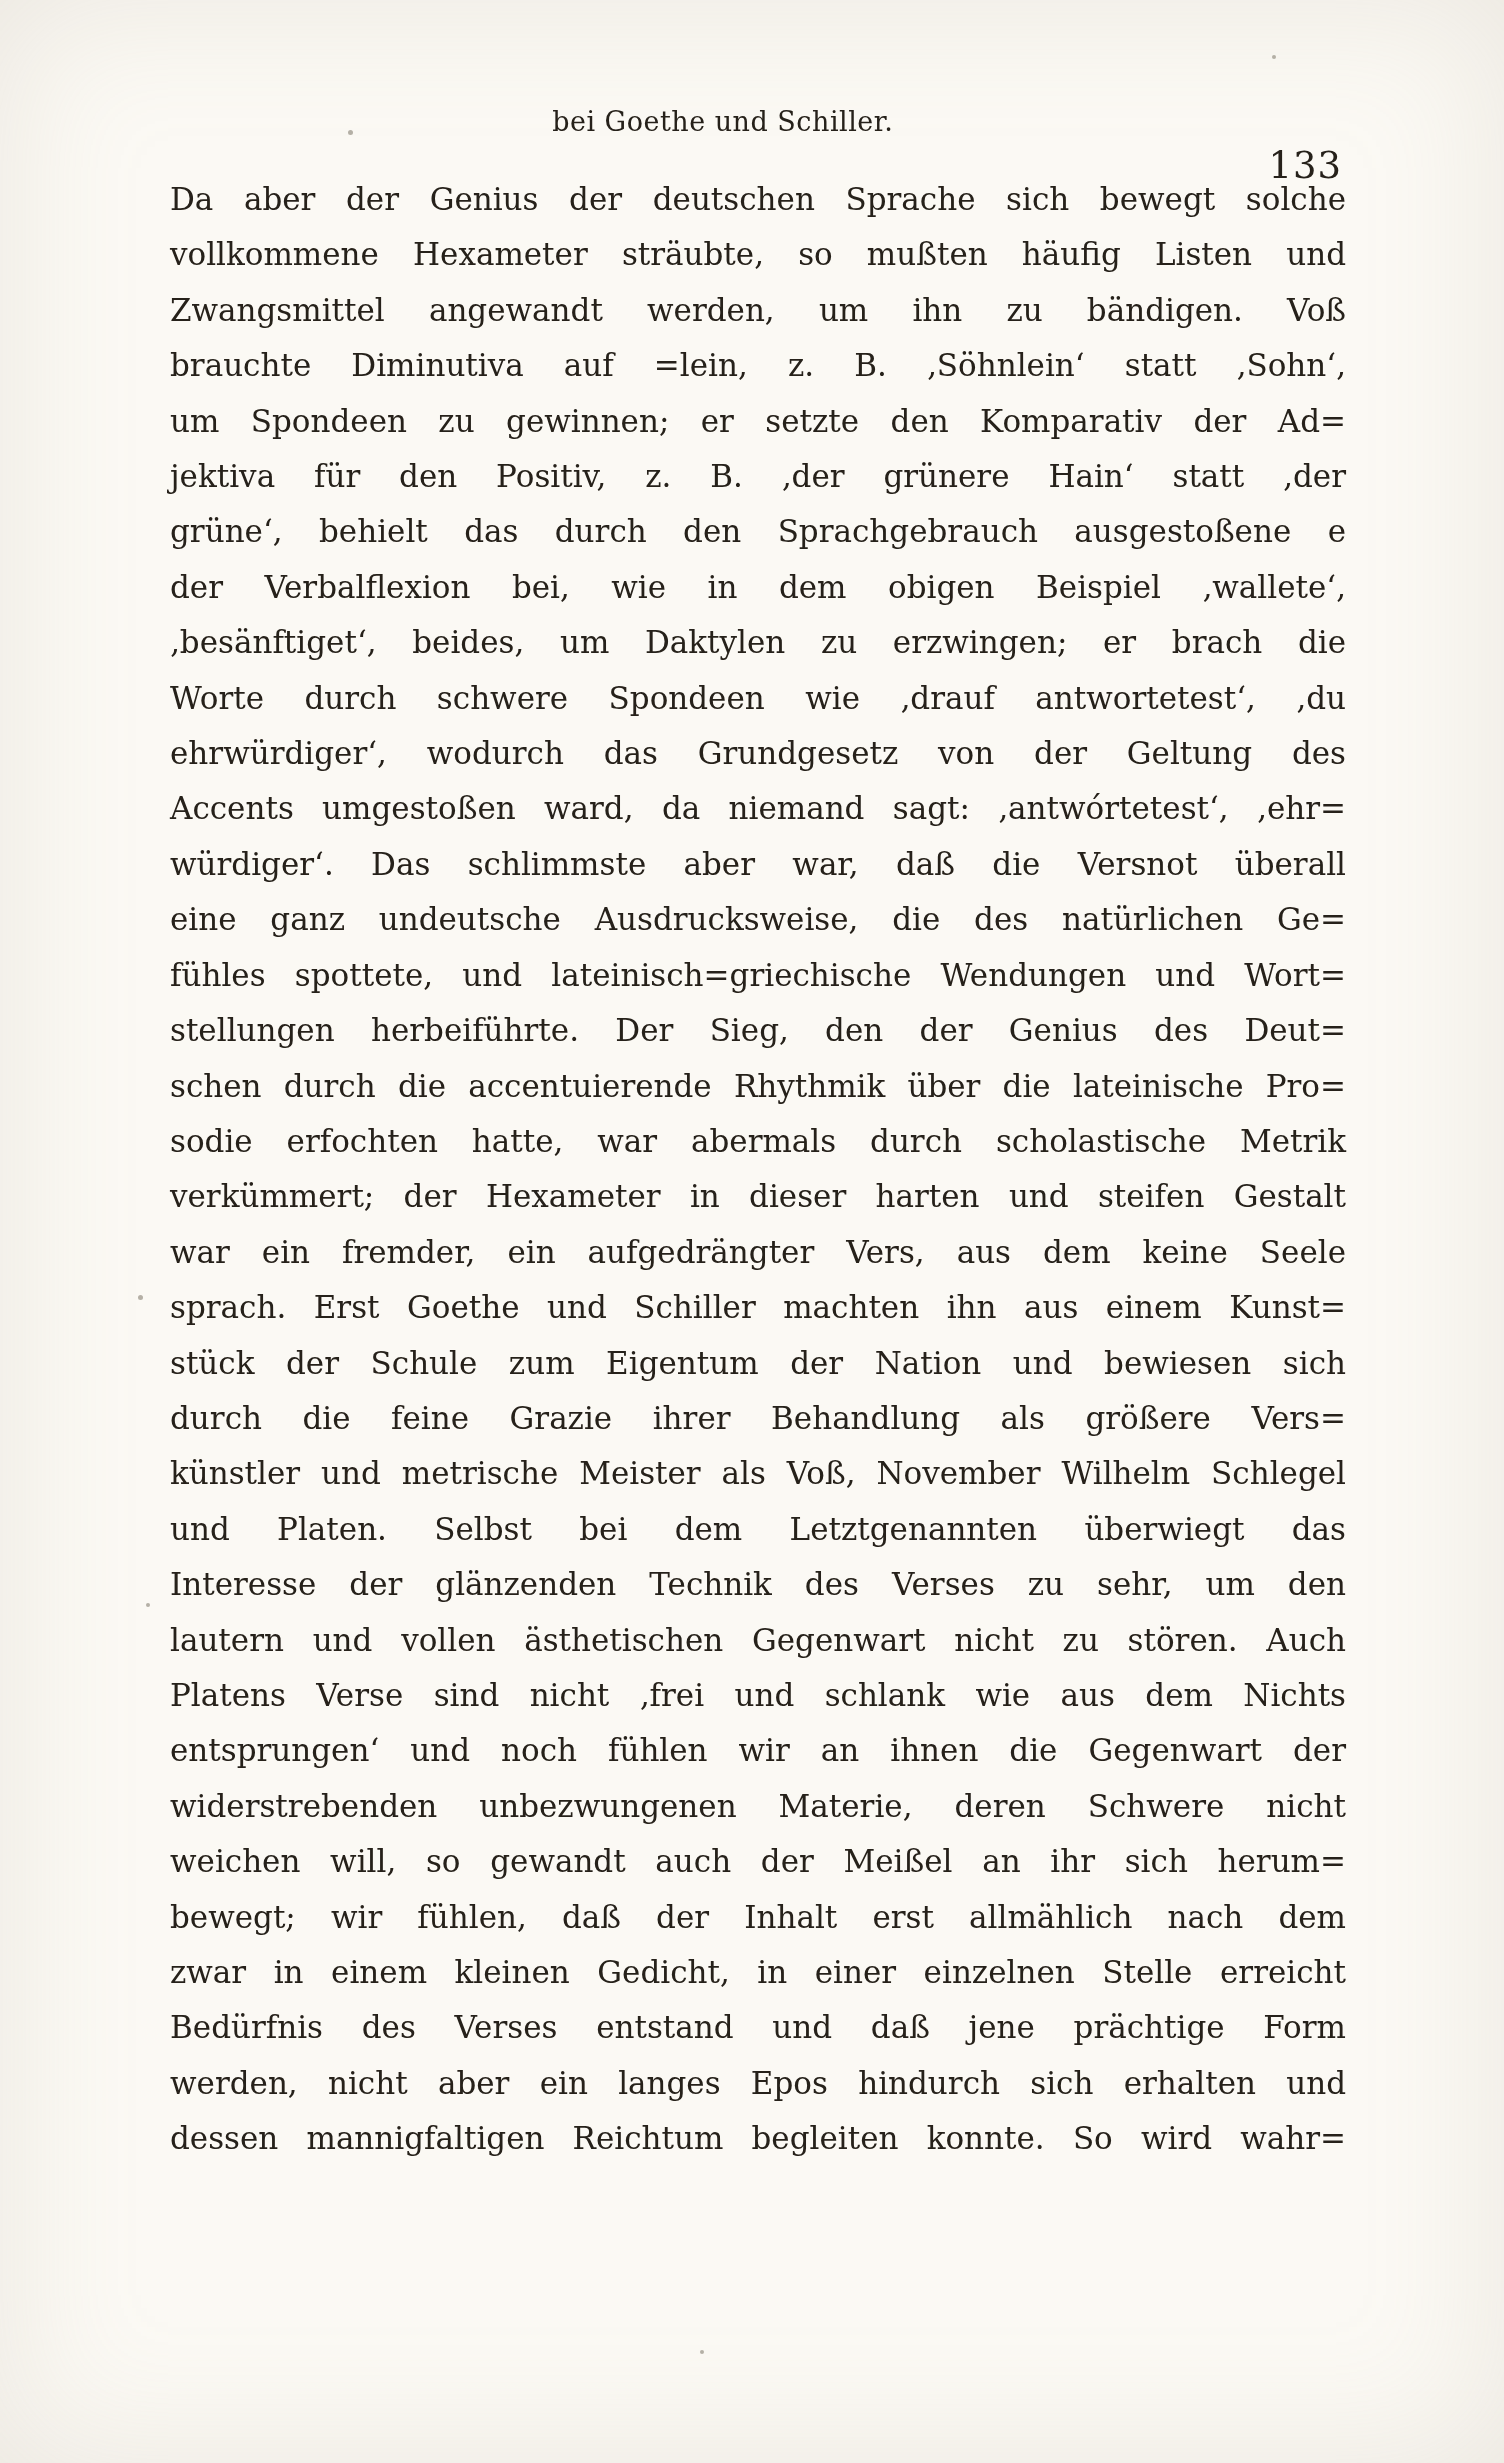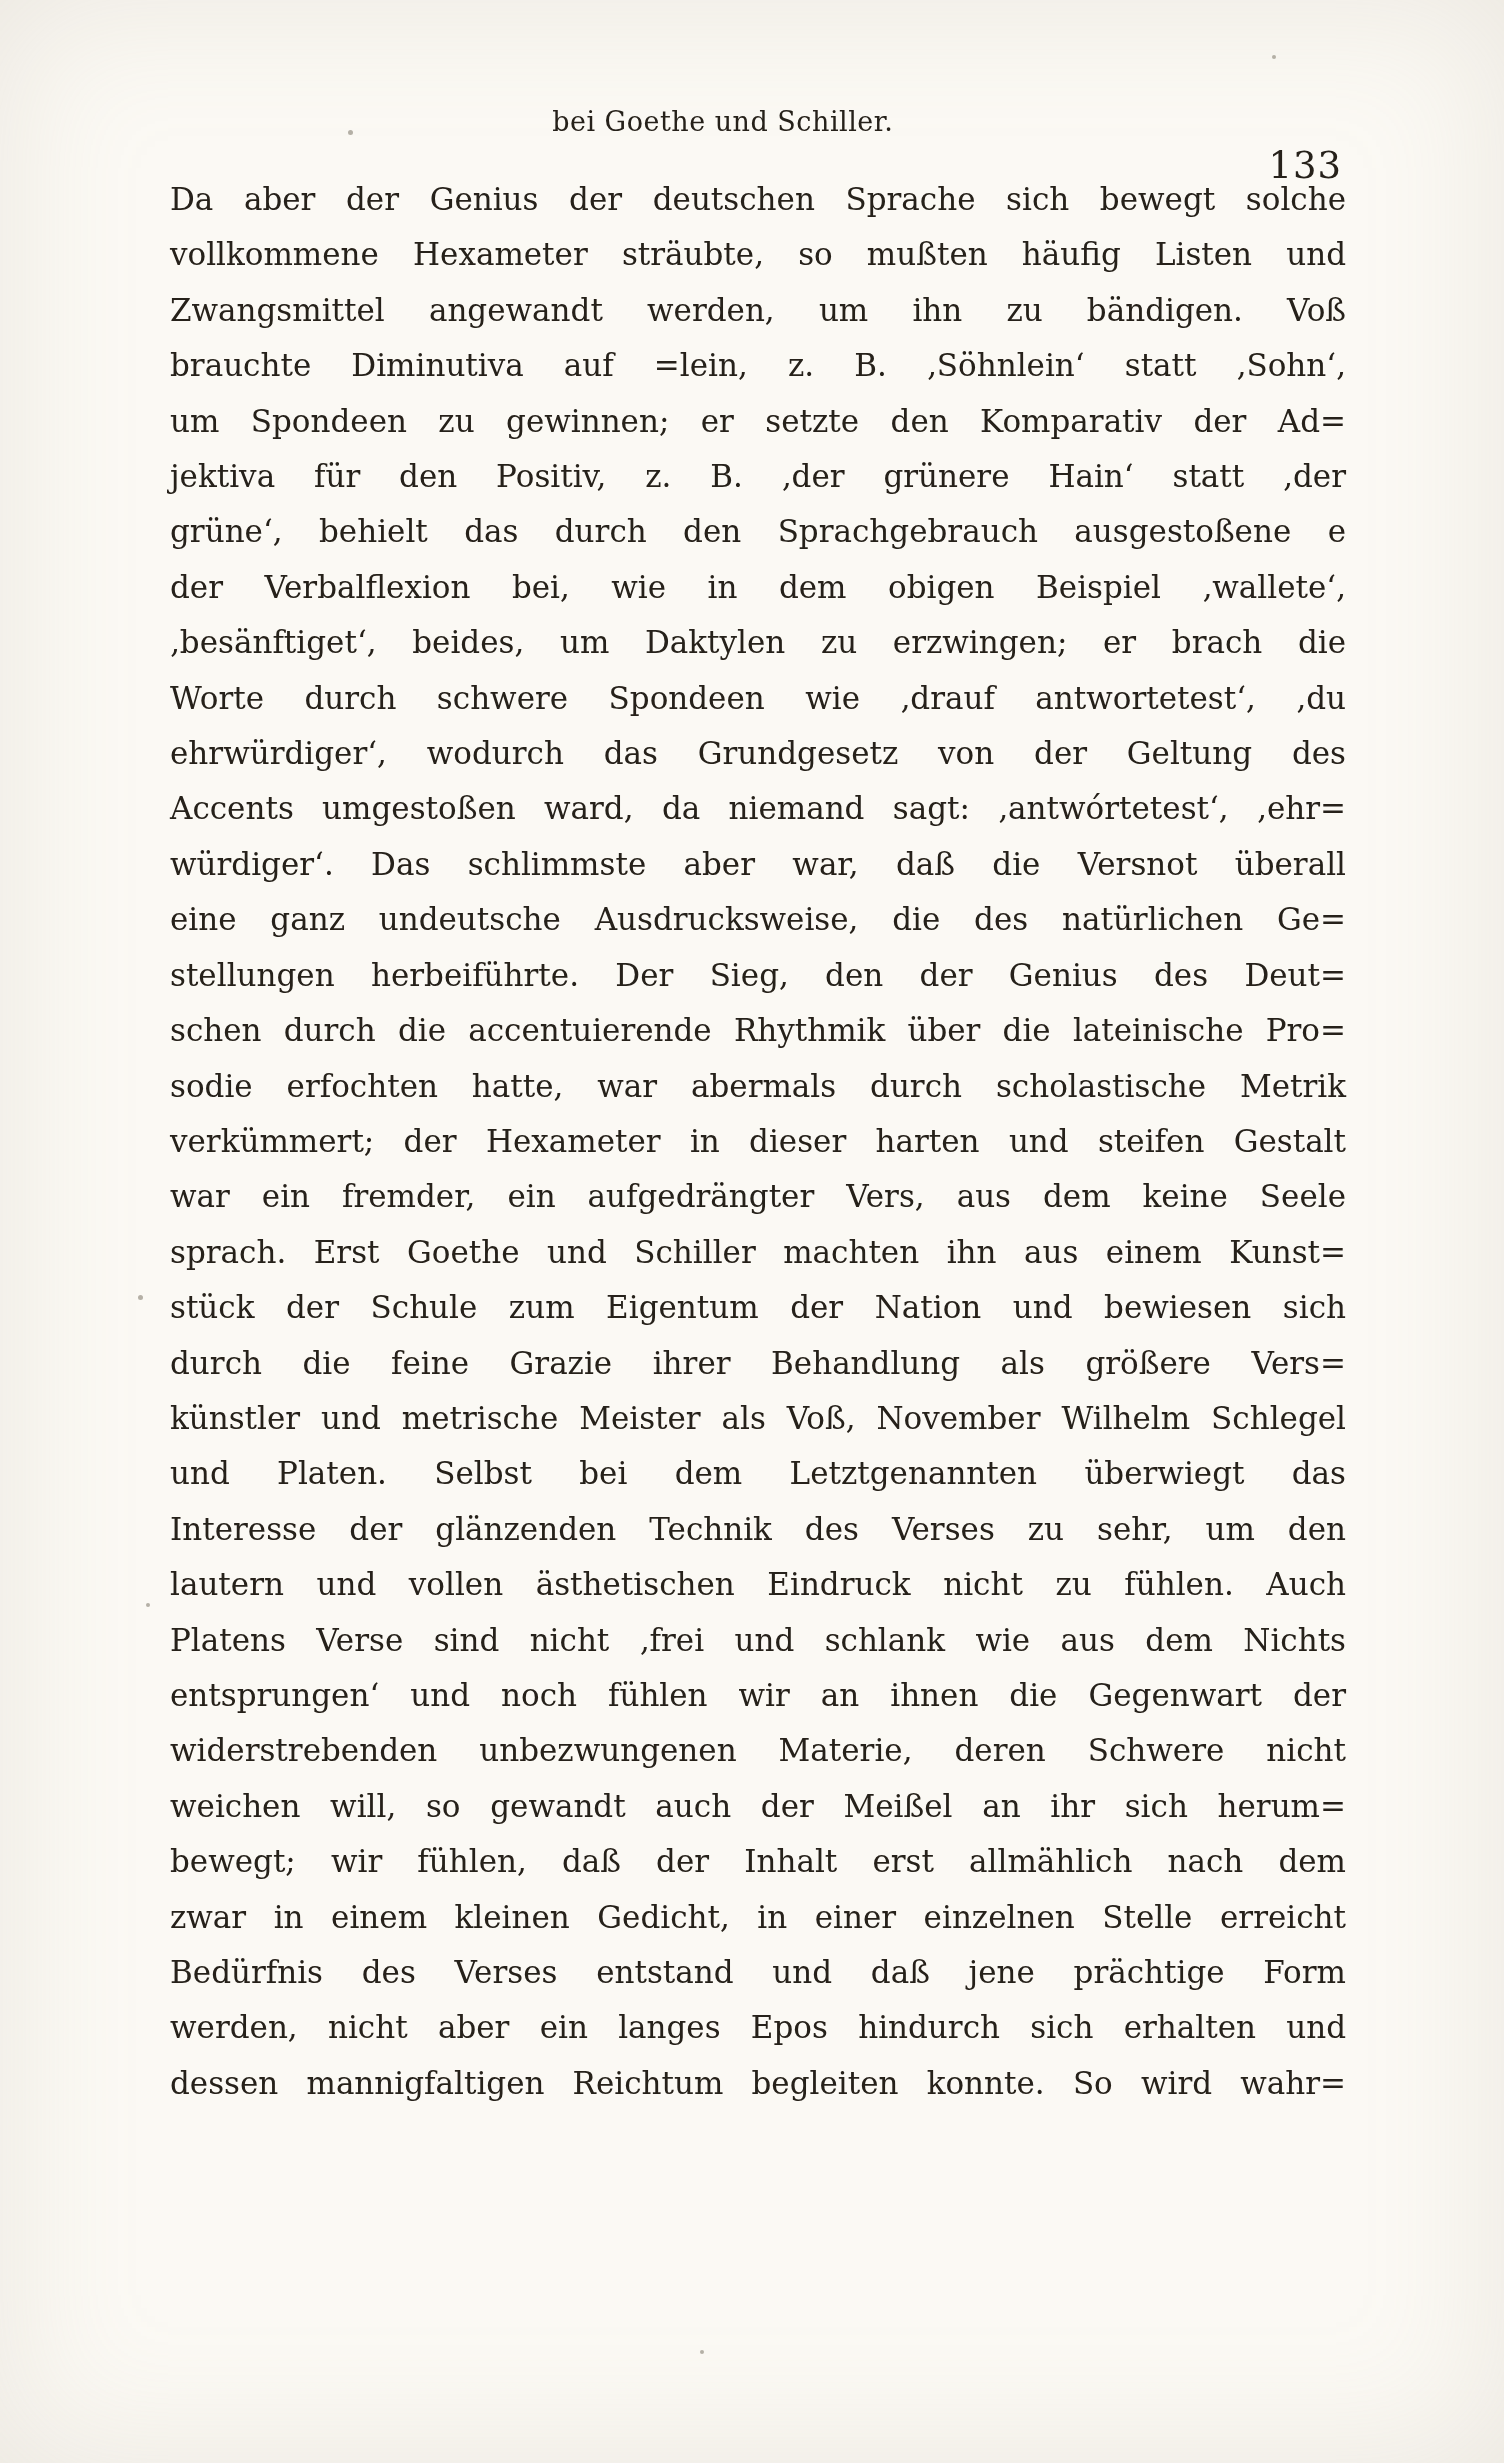--- a/index.html
+++ b/index.html
@@ -99,32 +99,33 @@
         <div class="text-line">um Spondeen zu gewinnen; er setzte den Komparativ der Ad=</div>
         <div class="text-line">jektiva für den Positiv, z. B. ‚der grünere Hain‘ statt ‚der</div>
         <div class="text-line">grüne‘, behielt das durch den Sprachgebrauch ausgestoßene e</div>
         <div class="text-line">der Verbalflexion bei, wie in dem obigen Beispiel ‚wallete‘,</div>
         <div class="text-line">‚besänftiget‘, beides, um Daktylen zu erzwingen; er brach die</div>
         <div class="text-line">Worte durch schwere Spondeen wie ‚drauf antwortetest‘, ‚du</div>
         <div class="text-line">ehrwürdiger‘, wodurch das Grundgesetz von der Geltung des</div>
         <div class="text-line">Accents umgestoßen ward, da niemand sagt: ‚antwórtetest‘, ‚ehr=</div>
         <div class="text-line">würdiger‘. Das schlimmste aber war, daß die Versnot überall</div>
         <div class="text-line">eine ganz undeutsche Ausdrucksweise, die des natürlichen Ge=</div>
+        <div class="text-line">fühles spottete, und lateinisch=griechische Wendungen und Wort=</div>
         <div class="text-line">stellungen herbeiführte. Der Sieg, den der Genius des Deut=</div>
         <div class="text-line">schen durch die accentuierende Rhythmik über die lateinische Pro=</div>
         <div class="text-line">sodie erfochten hatte, war abermals durch scholastische Metrik</div>
         <div class="text-line">verkümmert; der Hexameter in dieser harten und steifen Gestalt</div>
         <div class="text-line">war ein fremder, ein aufgedrängter Vers, aus dem keine Seele</div>
         <div class="text-line">sprach. Erst Goethe und Schiller machten ihn aus einem Kunst=</div>
         <div class="text-line">stück der Schule zum Eigentum der Nation und bewiesen sich</div>
         <div class="text-line">durch die feine Grazie ihrer Behandlung als größere Vers=</div>
         <div class="text-line">künstler und metrische Meister als Voß, November Wilhelm Schlegel</div>
         <div class="text-line">und Platen. Selbst bei dem Letztgenannten überwiegt das</div>
         <div class="text-line">Interesse der glänzenden Technik des Verses zu sehr, um den</div>
-        <div class="text-line">lautern und vollen ästhetischen Eindruck nicht zu fühlen. Auch</div>
+        <div class="text-line">lautern und vollen ästhetischen Gegenwart nicht zu stören. Auch</div>
         <div class="text-line">Platens Verse sind nicht ‚frei und schlank wie aus dem Nichts</div>
         <div class="text-line">entsprungen‘ und noch fühlen wir an ihnen die Gegenwart der</div>
         <div class="text-line">widerstrebenden unbezwungenen Materie, deren Schwere nicht</div>
         <div class="text-line">weichen will, so gewandt auch der Meißel an ihr sich herum=</div>
         <div class="text-line">bewegt; wir fühlen, daß der Inhalt erst allmählich nach dem</div>
         <div class="text-line">zwar in einem kleinen Gedicht, in einer einzelnen Stelle erreicht</div>
         <div class="text-line">Bedürfnis des Verses entstand und daß jene prächtige Form</div>
         <div class="text-line">werden, nicht aber ein langes Epos hindurch sich erhalten und</div>
         <div class="text-line">dessen mannigfaltigen Reichtum begleiten konnte. So wird wahr=</div>
       </div>

